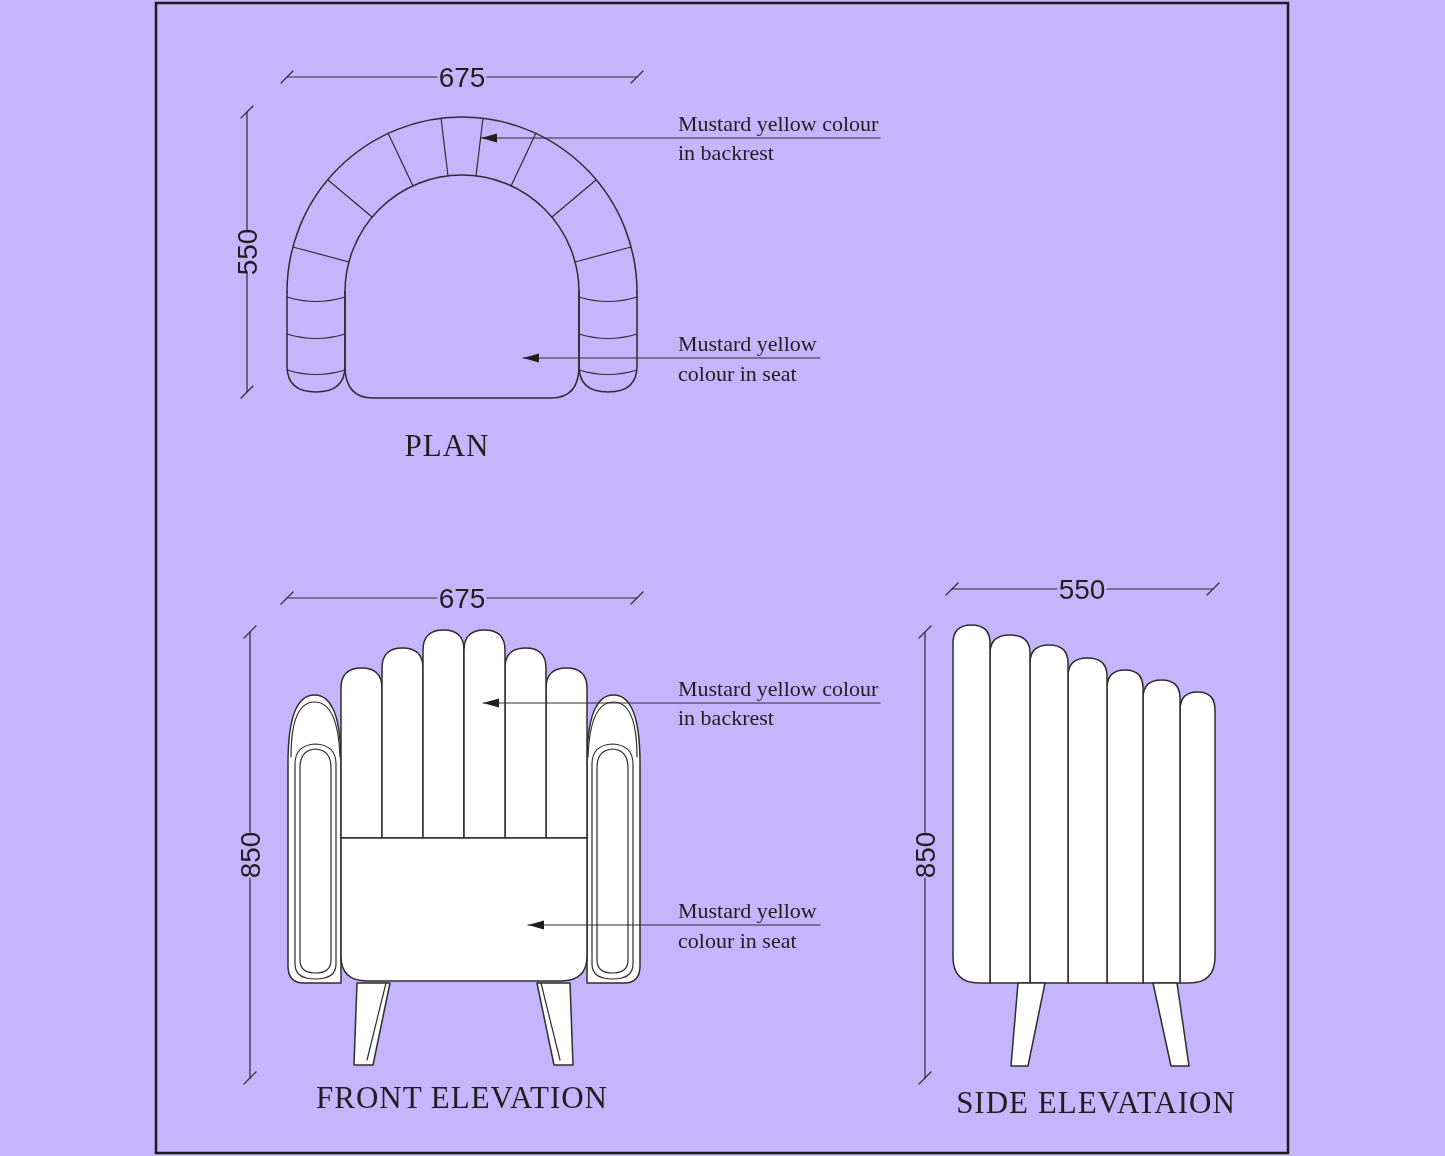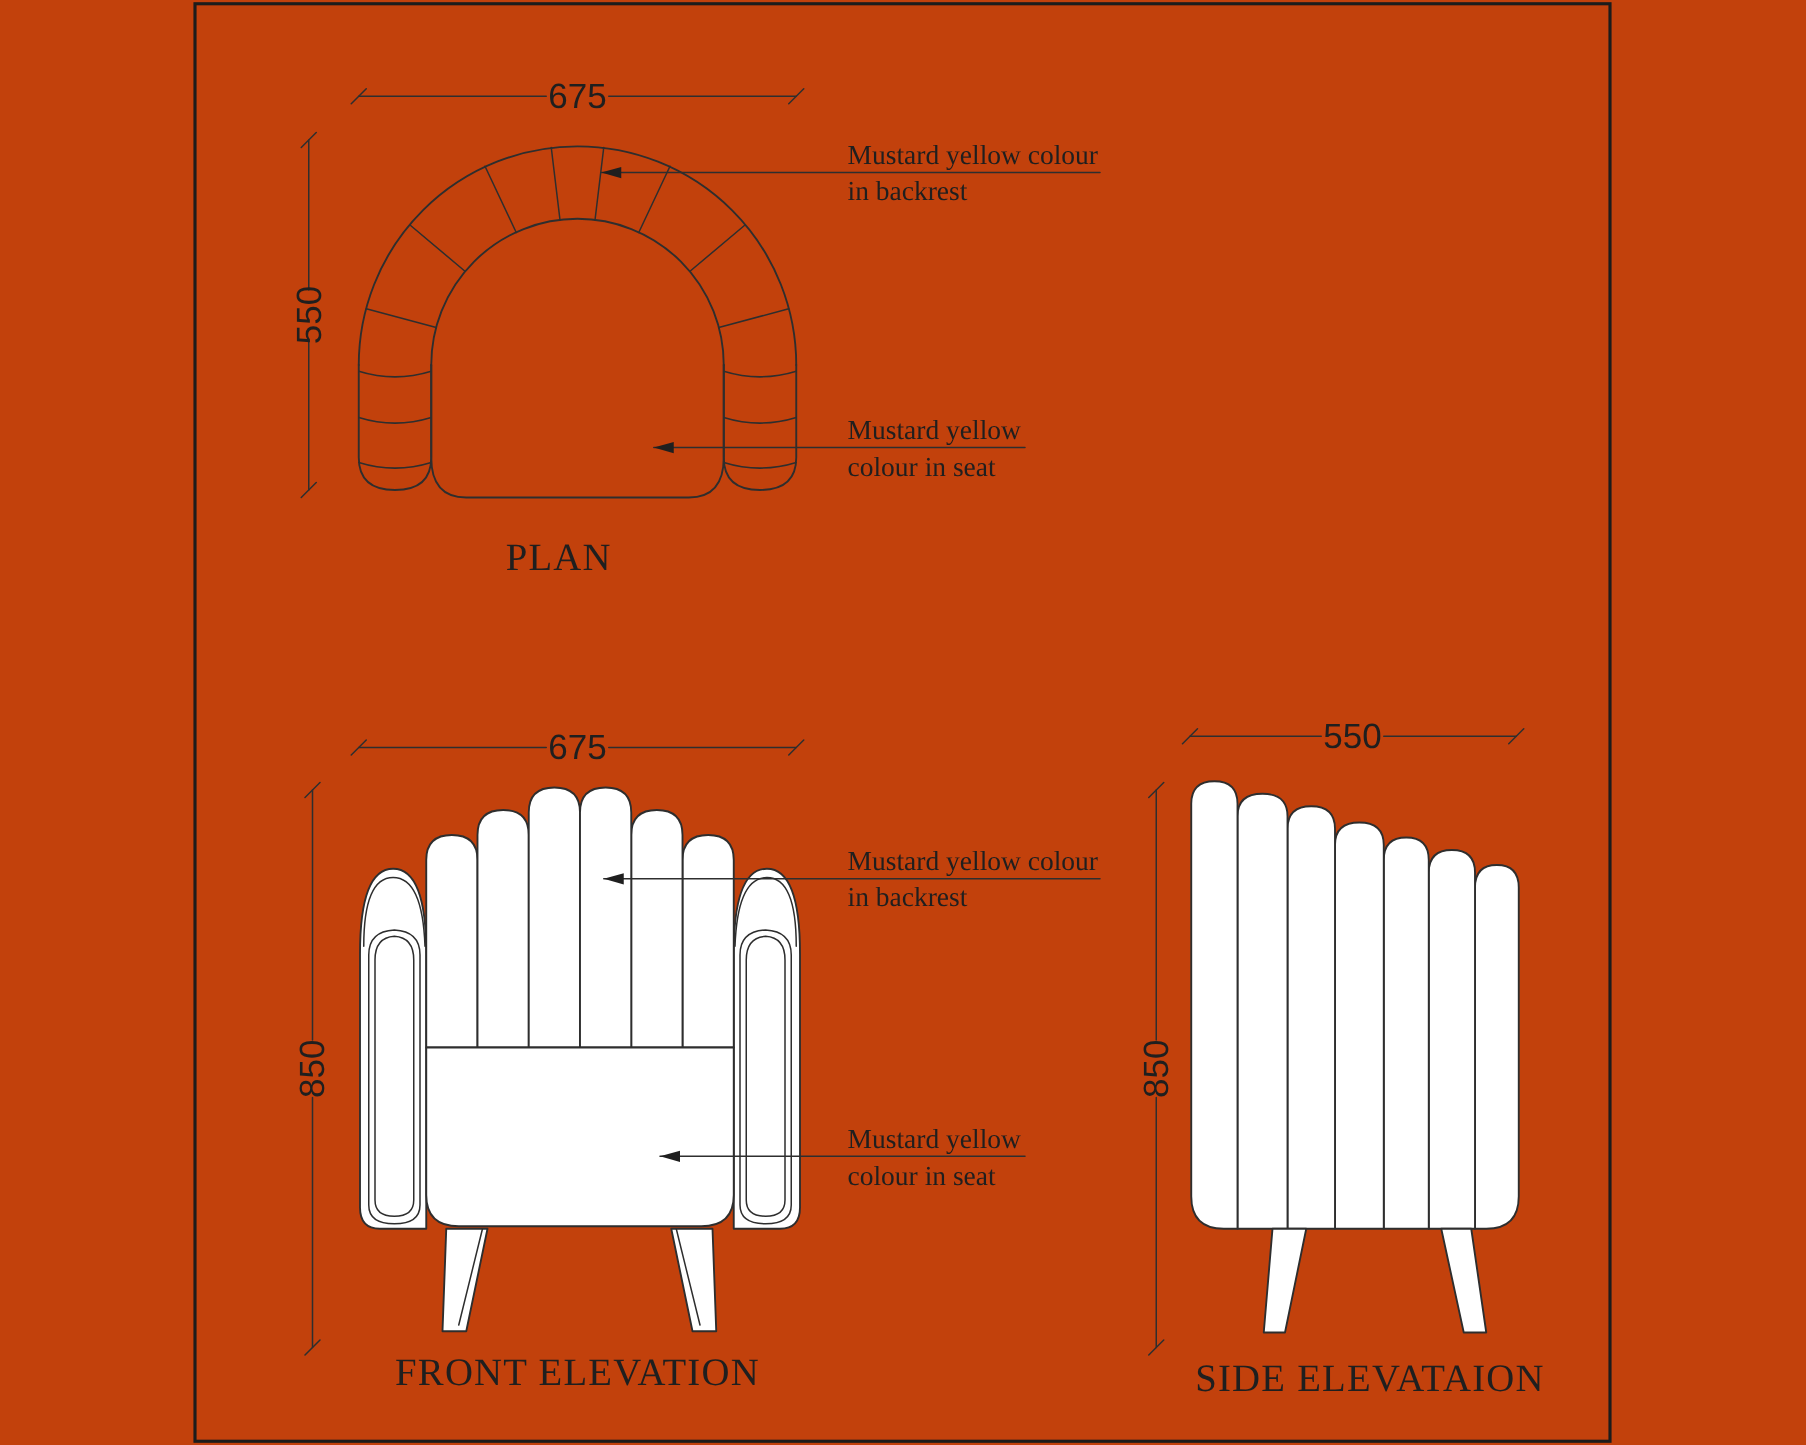--- a/index.html
+++ b/index.html
@@ -1,16 +1,16 @@
 <!DOCTYPE html>
 <html><head>
 <meta charset="utf-8">
 <style>
   html,body{margin:0;padding:0;background:#ffffff;}
-  .sheet{position:relative;width:1445px;height:1156px;background:#c2410c;overflow:hidden;
+  .sheet{position:relative;width:1445px;height:1156px;background:#c4b5fd;overflow:hidden;
          font-family:"Liberation Serif",serif;}
   svg{display:block}
   .draw{fill:none;stroke:#2e2e2e;stroke-width:1.5;stroke-linecap:round;stroke-linejoin:round;}
   .thin{fill:none;stroke:#2e2e2e;stroke-width:1.2;stroke-linecap:round;stroke-linejoin:round;}
   .wfill{fill:#ffffff;stroke:#2e2e2e;stroke-width:1.5;stroke-linejoin:round;}
   .dim{fill:none;stroke:#2e2e2e;stroke-width:1.2;stroke-linecap:round;}
   .arrowhead{fill:#1f1f1f;stroke:none;}
   .frame{fill:none;stroke:#1c1c1c;stroke-width:2.5;}
   text{fill:#1f1f1f;}
   .dimtext{font-family:"Liberation Sans",sans-serif;font-size:28px;}

